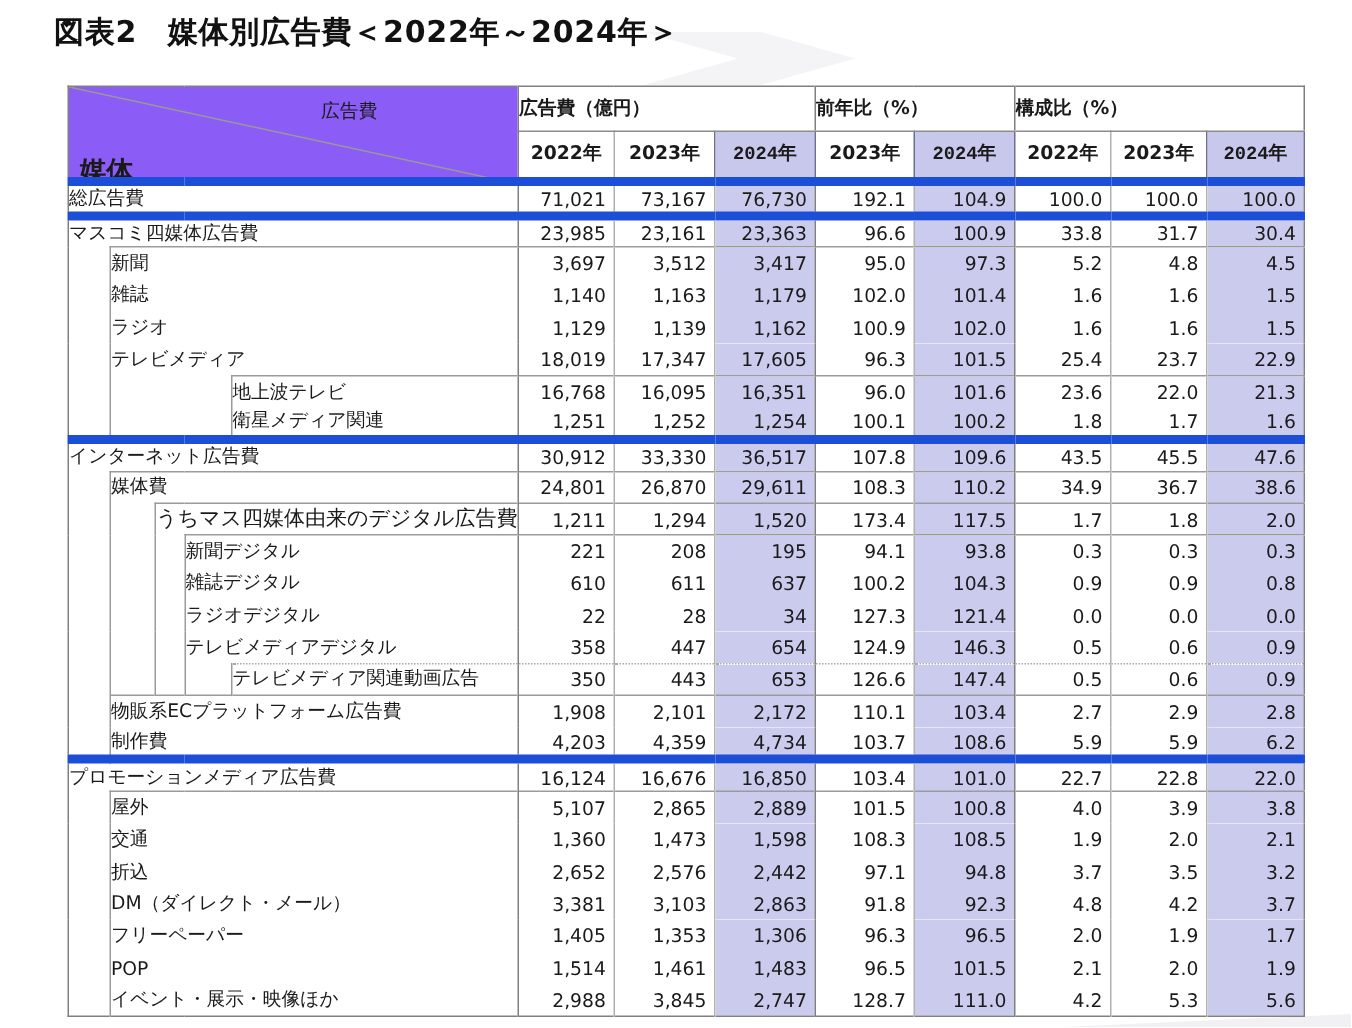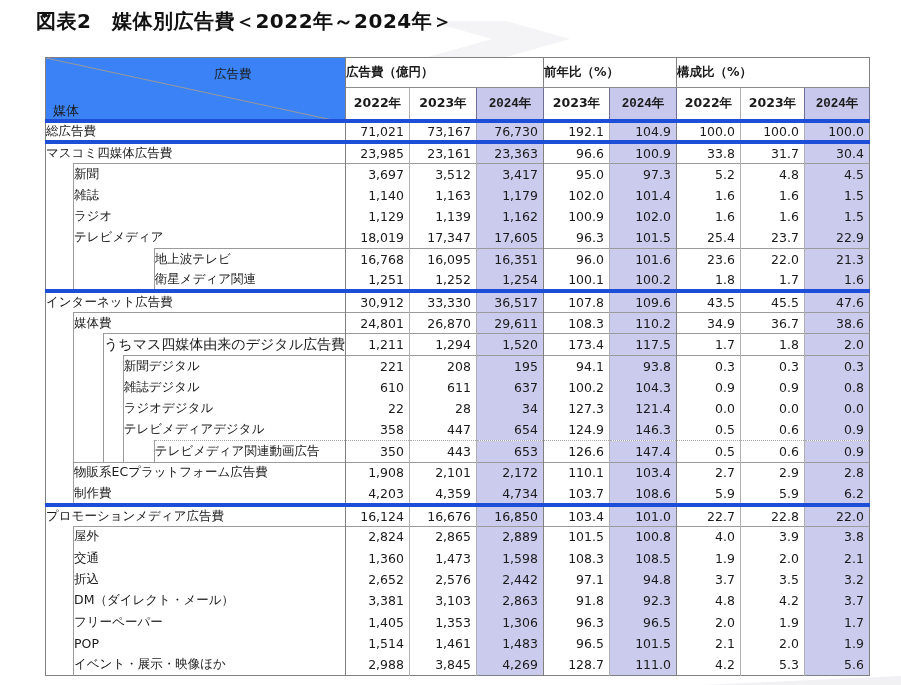--- a/index.html
+++ b/index.html
@@ -24,34 +24,34 @@
   }
   .adtable th,.adtable td{
     padding:0;font-size:12.5px;font-weight:normal;
     overflow:hidden;white-space:nowrap;
   }
   
   thead tr.grprow{height:30px;}
   thead tr.yearrow{height:33px;}
   th.grp{font-weight:bold;text-align:left;border-bottom:1px solid #8c8c8c;background:#fff;}
   th.yh{font-weight:bold;text-align:center;border-bottom:1px solid #808080;background:#fff;}
-  th.corner{position:relative;border-right:1px solid #808080;background:#3b82f6;}
+  th.corner{position:relative;border-right:1px solid #808080;background:#8b5cf6;}
   .c-tr{position:absolute;left:168px;top:8px;font-size:12.5px;font-weight:normal;}
-  .c-bl{position:absolute;left:7px;top:44px;font-size:13px;font-weight:normal;}
+  .c-bl{position:absolute;left:7px;top:44px;font-size:18px;font-weight:bold;}
   
   .bl-d{border-left:1px solid #808080;}
   .bl-l{border-left:1px solid #b0b0b0;}
   
   .hl{background:#cbcbee;}
   th.hlh{background:#c8c8ec;border:1px solid #6e6e96;font-family:Liberation Mono, monospace;}
   
   tbody tr{height:21.35px;}
   tbody td.lab{text-align:left;vertical-align:middle;}
   tbody td.num{text-align:right;padding-right:5px;vertical-align:middle;}
-  tbody tr.rf > td{border-top:4px solid #1d4ed8;}      
+  tbody tr.rf > td{border-top:6px solid #1d4ed8;}      
   td.bt{border-top:1px solid #9b9b9b;}                 
   td.btd{border-top:1px dotted #a8a8a8;}               
   td.g{border-left:1px solid #9b9b9b;}                 
   td.gl{border-left:1px solid #9b9b9b;margin-left:32px;}                
   tr.small td.lab{font-size:14px;}
   .p0{padding-left:5px;} .p1{padding-left:12px;} .p2{padding-left:8px;}
   .p3{padding-left:6px;} .p4{padding-left:4px;}
 </style>
 </head>
 <body>
@@ -340,21 +340,21 @@
         <td class="num bl-l hl">16,850</td>
         <td class="num bl-d">103.4</td>
         <td class="num bl-l hl">101.0</td>
         <td class="num bl-d">22.7</td>
         <td class="num bl-l">22.8</td>
         <td class="num bl-l hl">22.0</td>
       </tr>
       <tr>
         <td></td>
         <td class="lab p1 gl bt" colspan="4">屋外</td>
-        <td class="num bl-d bt">2,824</td>
+        <td class="num bl-d bt">5,107</td>
         <td class="num bl-l bt">2,865</td>
         <td class="num bl-l hl bt">2,889</td>
         <td class="num bl-d bt">101.5</td>
         <td class="num bl-l hl bt">100.8</td>
         <td class="num bl-d bt">4.0</td>
         <td class="num bl-l bt">3.9</td>
         <td class="num bl-l hl bt">3.8</td>
       </tr>
       <tr>
         <td></td>
@@ -414,21 +414,21 @@
         <td class="num bl-l hl">101.5</td>
         <td class="num bl-d">2.1</td>
         <td class="num bl-l">2.0</td>
         <td class="num bl-l hl">1.9</td>
       </tr>
       <tr>
         <td></td>
         <td class="lab p1 gl" colspan="4">イベント・展示・映像ほか</td>
         <td class="num bl-d">2,988</td>
         <td class="num bl-l">3,845</td>
-        <td class="num bl-l hl">4,269</td>
+        <td class="num bl-l hl">2,747</td>
         <td class="num bl-d">128.7</td>
         <td class="num bl-l hl">111.0</td>
         <td class="num bl-d">4.2</td>
         <td class="num bl-l">5.3</td>
         <td class="num bl-l hl">5.6</td>
       </tr>
     </tbody>
 </table>
 
 </body></html>

